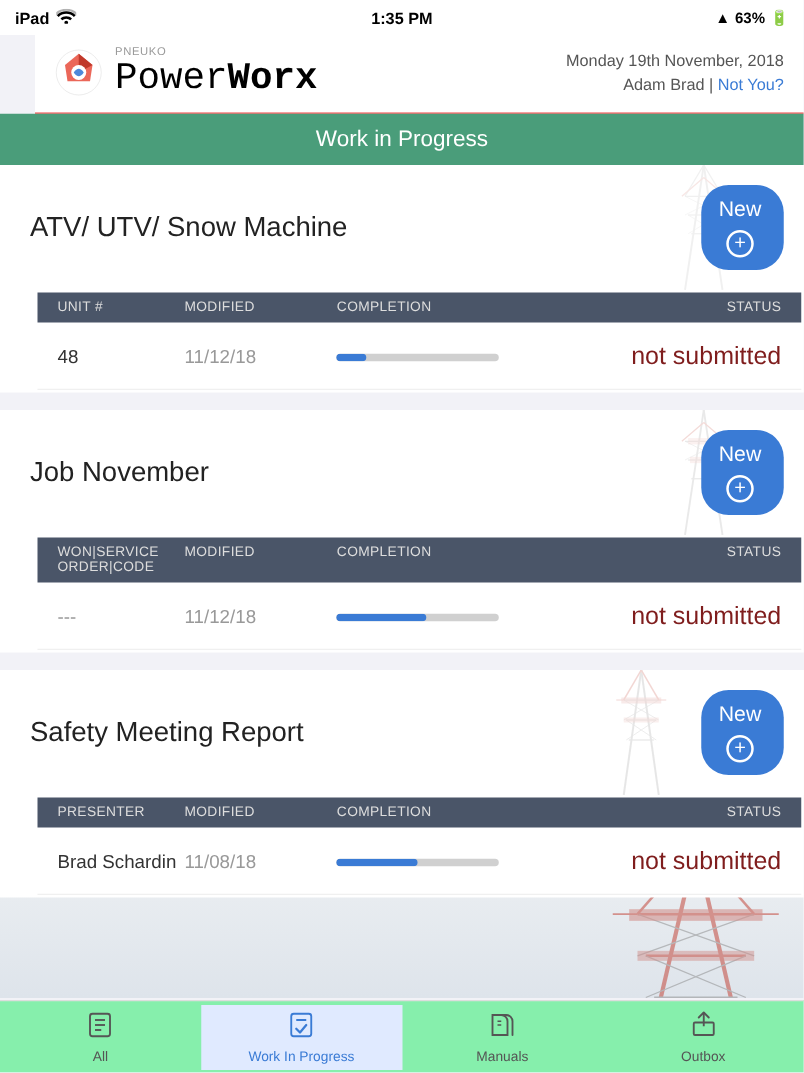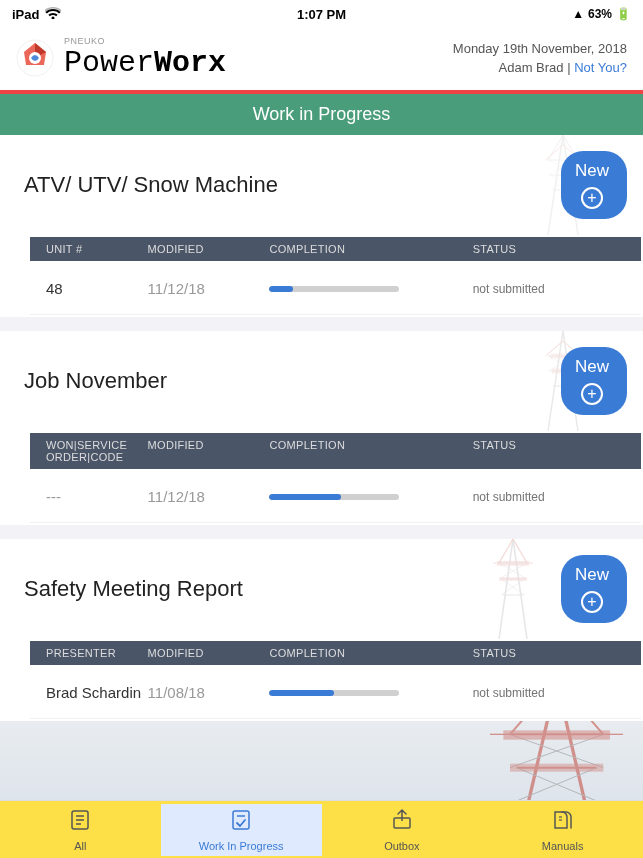--- a/index.html
+++ b/index.html
@@ -27,21 +27,22 @@
     .status-center { position: absolute; left: 50%; transform: translateX(-50%); }
     .status-right { display: flex; align-items: center; gap: 4px; font-size: 12px; }
 
     
     .app-header {
       background: #fff;
       padding: 8px 16px 10px 16px;
       display: flex;
       align-items: center;
       justify-content: space-between;
-      border-bottom: 4px solid #ef4444;
+      border-bottom: 1px solid #ef4444;
+      margin-left: 28px;
     }
     .logo-container { display: flex; align-items: center; gap: 10px; }
     .logo-icon {
       width: 38px;
       height: 38px;
     }
     .logo-text { font-size: 30px; font-weight: 300; font-family: Liberation Mono, monospace; }
     .logo-text strong { font-weight: 700; }
     .header-info { text-align: right; font-size: 13px; color: #555; line-height: 1.5; }
     .header-info .not-you { color: #3a7bd5; }
@@ -139,25 +140,25 @@
       display: flex;
       align-items: center;
       padding: 12px 16px;
       background: #fff;
       border-bottom: 1px solid #f0f0f0;
       min-height: 52px;
     }
     .col-unit { flex: 1; }
     .col-modified { flex: 1.2; }
     .col-completion { flex: 2; }
-    .col-status { flex: 1.5; }
+    .col-status { flex: 1.5; text-align: right; }
 
     .cell-text { font-size: 15px; color: #333; }
     .cell-muted { font-size: 15px; color: #999; }
-    .status-text { font-size: 12px; color: #737373; }
+    .status-text { font-size: 20px; color: #7f1d1d; }
 
     
     .progress-bar-container {
       background: #d0d0d0;
       border-radius: 4px;
       height: 6px;
       width: 130px;
       overflow: hidden;
     }
     .progress-bar-fill {
@@ -176,21 +177,21 @@
       pointer-events: none;
     }
 
     
     .bottom-nav {
       position: absolute;
       bottom: 0;
       left: 0;
       right: 0;
       height: 58px;
-      background: #fde047;
+      background: #86efac;
       border-top: 1px solid #ddd;
       display: flex;
       align-items: center;
     }
     .nav-item {
       flex: 1;
       display: flex;
       flex-direction: column;
       align-items: center;
       justify-content: center;
@@ -212,21 +213,21 @@
     <span>iPad</span>
     <span>
       <svg width="16" height="12" viewBox="0 0 16 12" fill="none">
         <path d="M8 9.5a1.5 1.5 0 110 3 1.5 1.5 0 010-3z" fill="#000"></path>
         <path d="M8 6C6.2 6 4.6 6.7 3.4 7.8l1.4 1.4A5 5 0 018 8a5 5 0 013.2 1.2l1.4-1.4C11.4 6.7 9.8 6 8 6z" fill="#000"></path>
         <path d="M8 2C5 2 2.3 3.2.5 5.2l1.4 1.4C3.5 4.8 5.6 4 8 4s4.5.8 6.1 2.6l1.4-1.4C13.7 3.2 11 2 8 2z" fill="#000"></path>
         <path d="M8 0C4.1 0 .6 1.6-1.5 4.2l1.4 1.4C1.8 2.9 4.7 1.5 8 1.5s6.2 1.4 8.1 4.1l1.4-1.4C15.4 1.6 11.9 0 8 0z" fill="#000" opacity="0.3"></path>
       </svg>
     </span>
   </div>
-  <div class="status-center">1:07 PM</div>
+  <div class="status-center">1:35 PM</div>
   <div class="status-right">
     <span>▲</span>
     <span>63%</span>
     <span>🔋</span>
   </div>
 </div>
 
 <div class="app-header">
   <div class="logo-container">
 
@@ -442,31 +443,31 @@
         <rect x="4" y="3" width="16" height="18" rx="2" stroke="#3a7bd5" stroke-width="1.5" fill="none"></rect>
         <path d="M8 15l3 3 5-6" stroke="#3a7bd5" stroke-width="1.8" stroke-linecap="round" stroke-linejoin="round"></path>
         <line x1="8" y1="8" x2="16" y2="8" stroke="#3a7bd5" stroke-width="1.5"></line>
       </svg>
     </span>
     <span class="nav-label">Work In Progress</span>
   </div>
   <div class="nav-item">
     <span class="nav-icon">
       <svg width="24" height="24" viewBox="0 0 24 24" fill="none">
-        <rect x="4" y="10" width="16" height="10" rx="1" stroke="#555" stroke-width="1.5" fill="none"></rect>
-        <polyline points="8,6 12,2 16,6" stroke="#555" stroke-width="1.5" fill="none" stroke-linecap="round" stroke-linejoin="round"></polyline>
-        <line x1="12" y1="2" x2="12" y2="13" stroke="#555" stroke-width="1.5"></line>
-      </svg>
-    </span>
-    <span class="nav-label">Outbox</span>
-  </div>
-  <div class="nav-item">
-    <span class="nav-icon">
-      <svg width="24" height="24" viewBox="0 0 24 24" fill="none">
         <path d="M4 4h7a5 5 0 015 5v11H4V4z" stroke="#555" stroke-width="1.5" fill="none"></path>
         <path d="M20 20V9a5 5 0 00-5-5h-4" stroke="#555" stroke-width="1.5" fill="none" stroke-linecap="round"></path>
         <line x1="8" y1="9" x2="11" y2="9" stroke="#555" stroke-width="1.2"></line>
         <line x1="8" y1="12" x2="11" y2="12" stroke="#555" stroke-width="1.2"></line>
       </svg>
     </span>
     <span class="nav-label">Manuals</span>
   </div>
+  <div class="nav-item">
+    <span class="nav-icon">
+      <svg width="24" height="24" viewBox="0 0 24 24" fill="none">
+        <rect x="4" y="10" width="16" height="10" rx="1" stroke="#555" stroke-width="1.5" fill="none"></rect>
+        <polyline points="8,6 12,2 16,6" stroke="#555" stroke-width="1.5" fill="none" stroke-linecap="round" stroke-linejoin="round"></polyline>
+        <line x1="12" y1="2" x2="12" y2="13" stroke="#555" stroke-width="1.5"></line>
+      </svg>
+    </span>
+    <span class="nav-label">Outbox</span>
+  </div>
 </div>
 
 </body></html>

